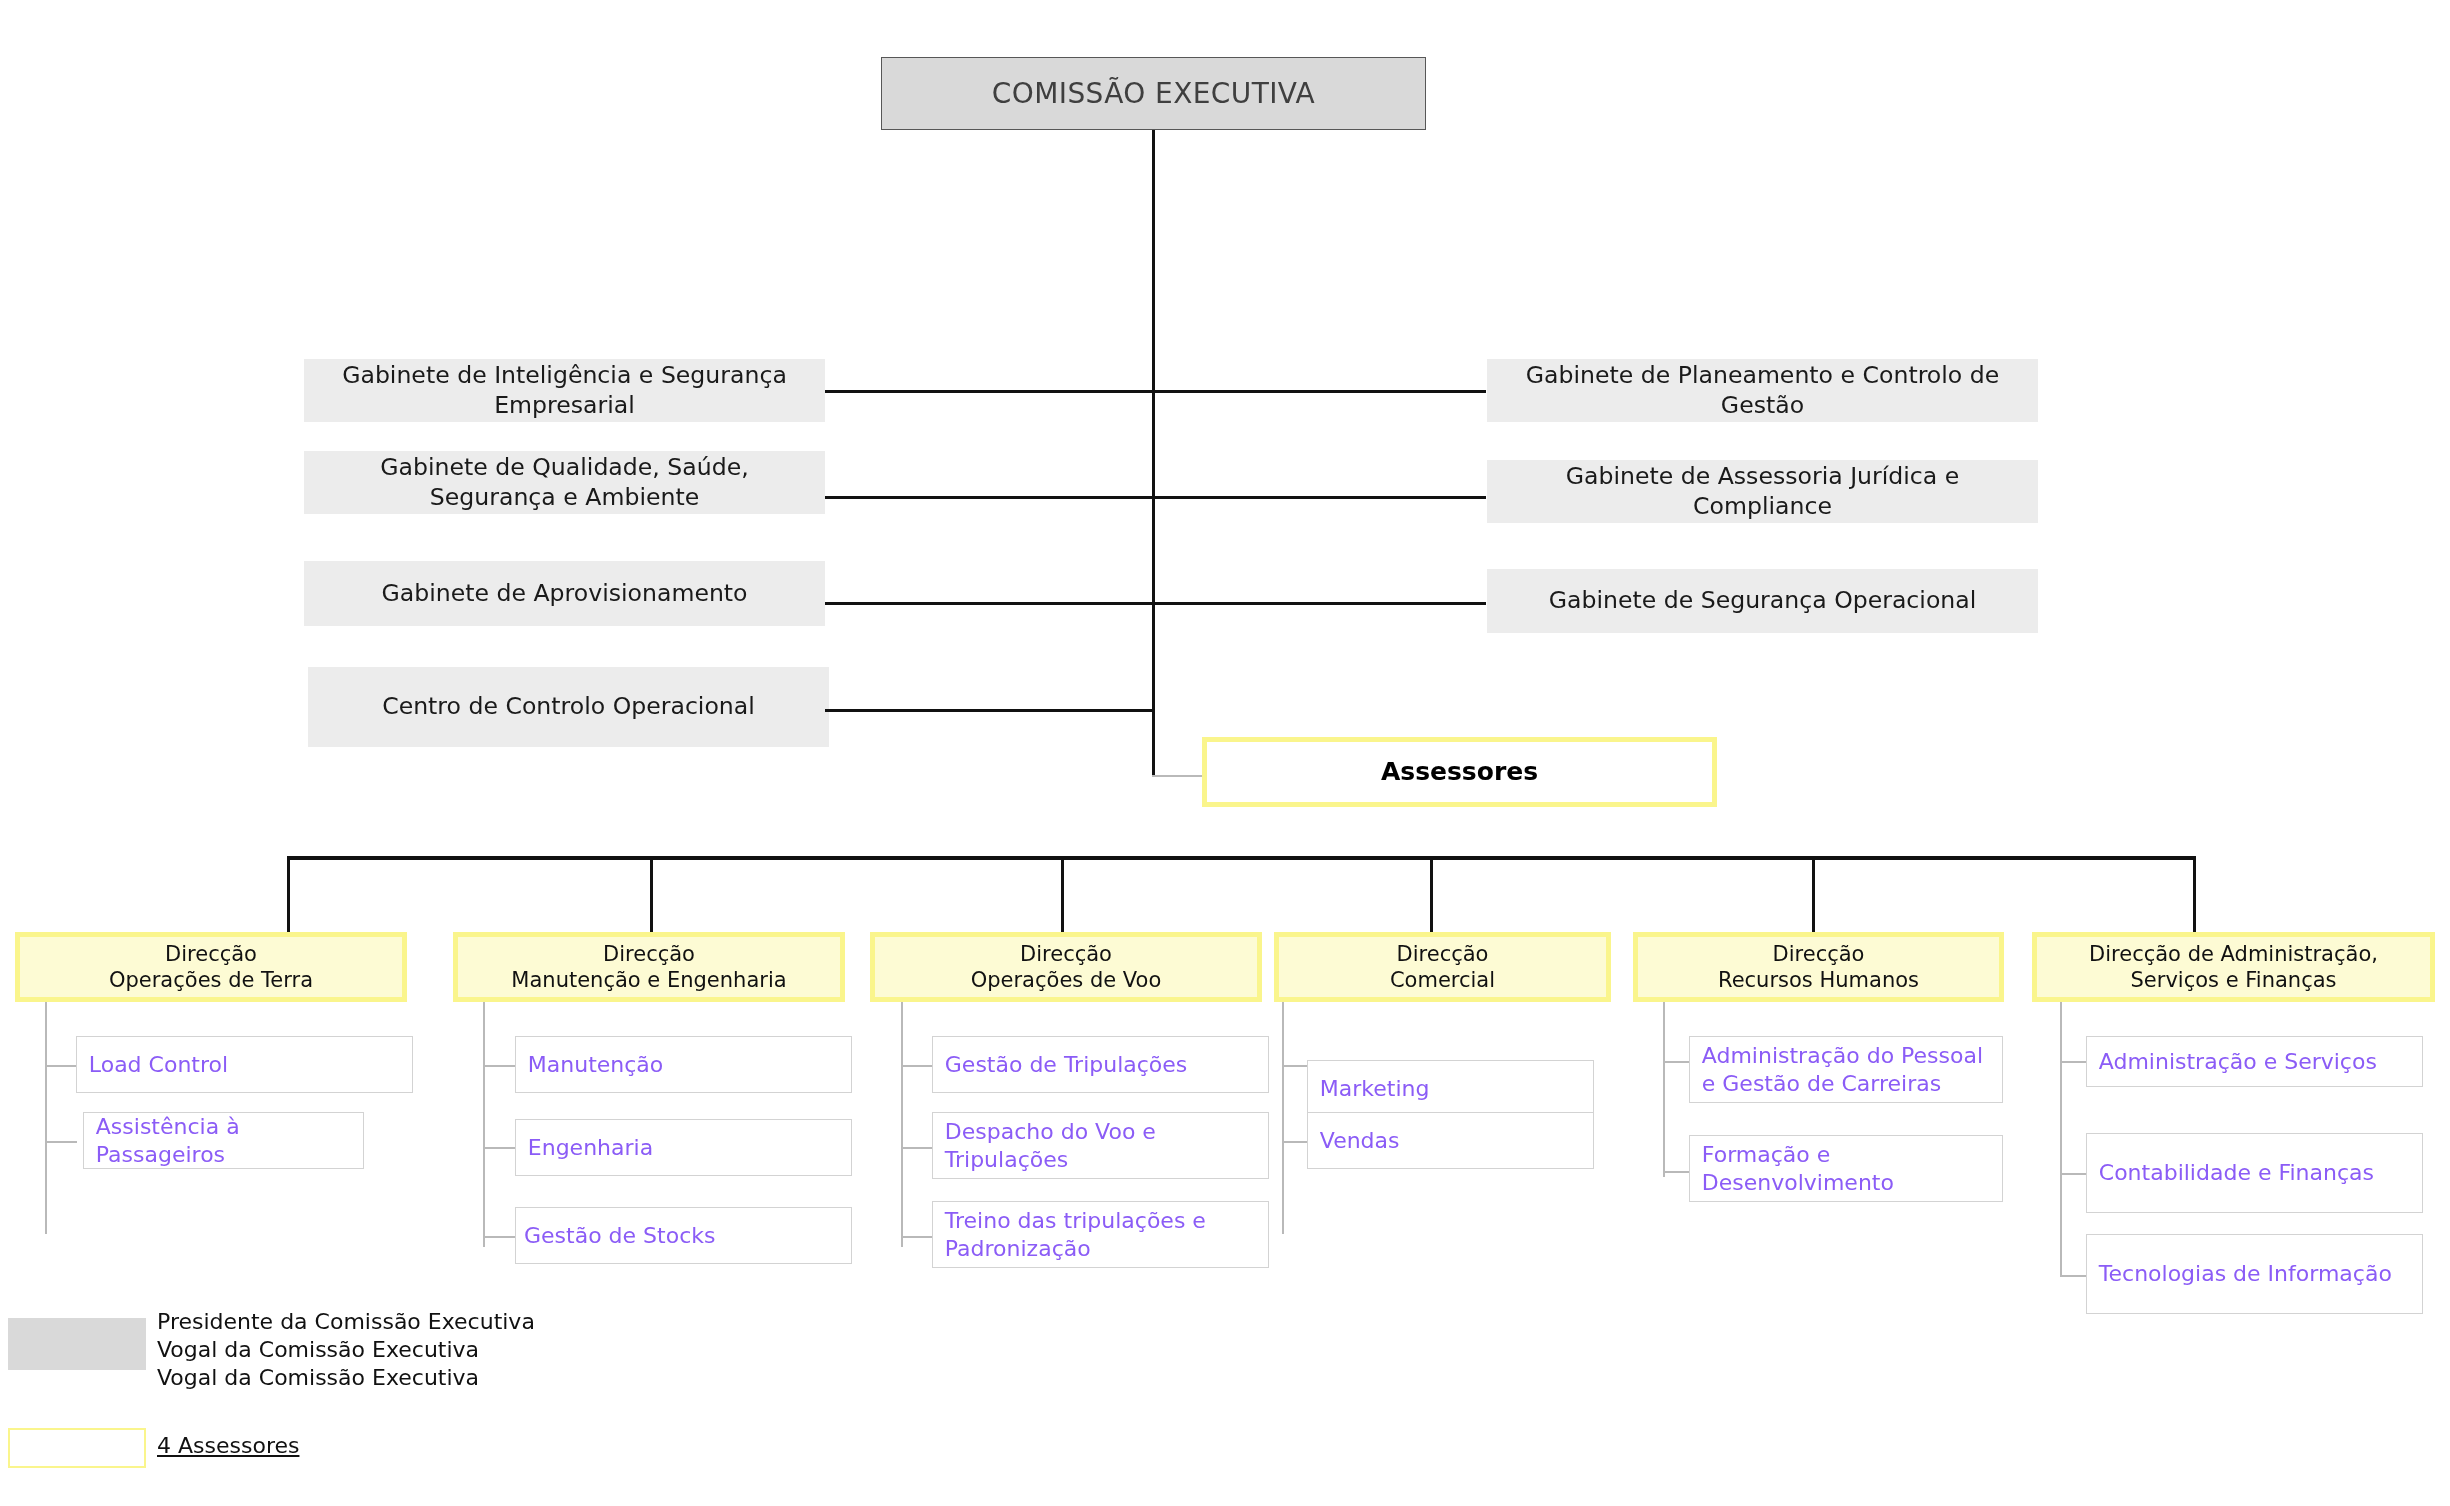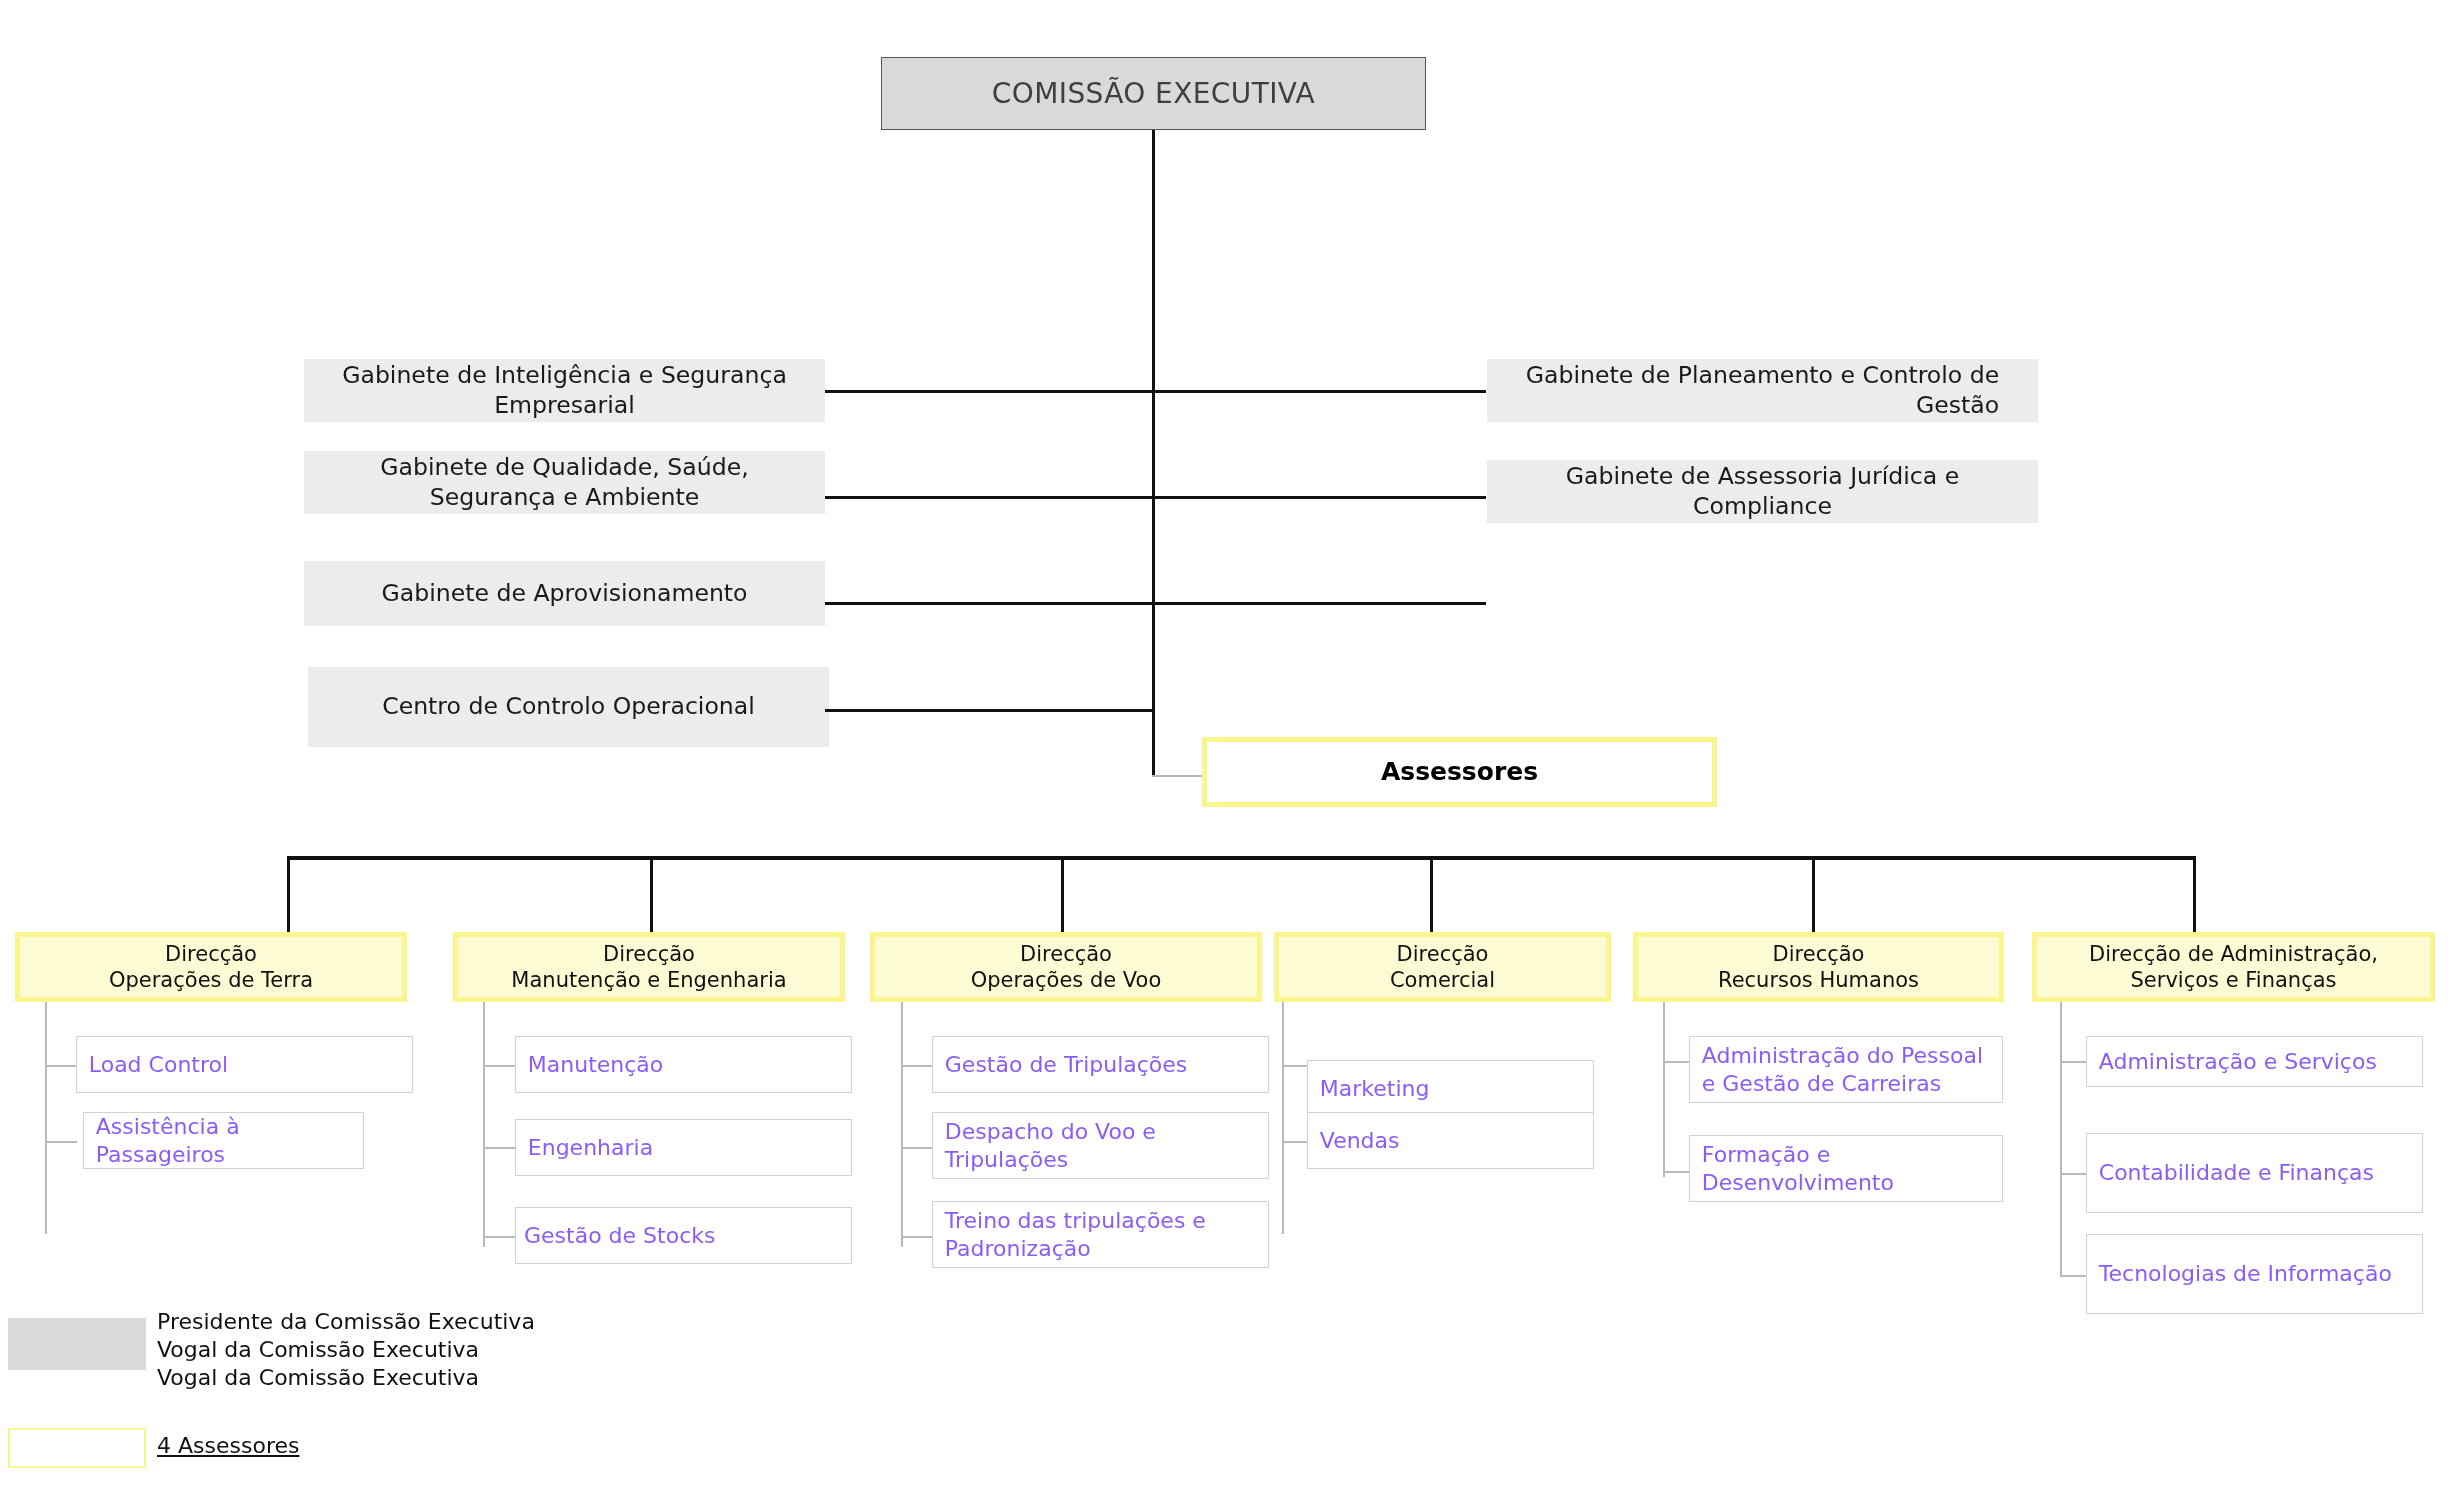--- a/index.html
+++ b/index.html
@@ -124,28 +124,29 @@
   <div class="node gab-box" style="left:304px; top:451px; width:521px; height:63px;">Gabinete de Qualidade, Saúde,
 Segurança e Ambiente</div>
   <div class="line-h" style="left:825px; top:496px; width:328px;"></div>
 
   <div class="node gab-box" style="left:304px; top:561px; width:521px; height:65px;">Gabinete de Aprovisionamento</div>
   <div class="line-h" style="left:825px; top:602px; width:328px;"></div>
 
   <div class="node gab-box" style="left:308px; top:667px; width:521px; height:80px;">Centro de Controlo Operacional</div>
   <div class="line-h" style="left:825px; top:709px; width:328px;"></div>
 
-  <div class="node gab-box" style="left:1487px; top:359px; width:551px; height:63px;text-align:right;">Gabinete de Planeamento e Controlo de
+  <div class="node gab-box" style="left:1487px; top:359px; width:551px; height:63px;">Gabinete de Planeamento e Controlo de
 Gestão</div>
   <div class="line-h" style="left:1152px; top:390px; width:334px;"></div>
 
   <div class="node gab-box" style="left:1487px; top:460px; width:551px; height:63px;">Gabinete de Assessoria Jurídica e
 Compliance</div>
   <div class="line-h" style="left:1152px; top:496px; width:334px;"></div>
 
+  <div class="node gab-box" style="left:1487px; top:569px; width:551px; height:64px;">Gabinete de Segurança Operacional</div>
   <div class="line-h" style="left:1152px; top:602px; width:334px;"></div>
 
   <div class="line-h thin" style="left:1152px; top:775px; width:51px;"></div>
   <div class="node yellow-box" style="left:1202px; top:737px; width:515px; height:70px;">Assessores</div>
 
   <div class="bus" style="left:287px; top:856px; width:1908px;"></div>
 
   <div class="line-v" style="left:287px; top:856px; height:84px;"></div>
   <div class="line-v" style="left:650px; top:856px; height:84px;"></div>
   <div class="line-v" style="left:1061px; top:856px; height:84px;"></div>

